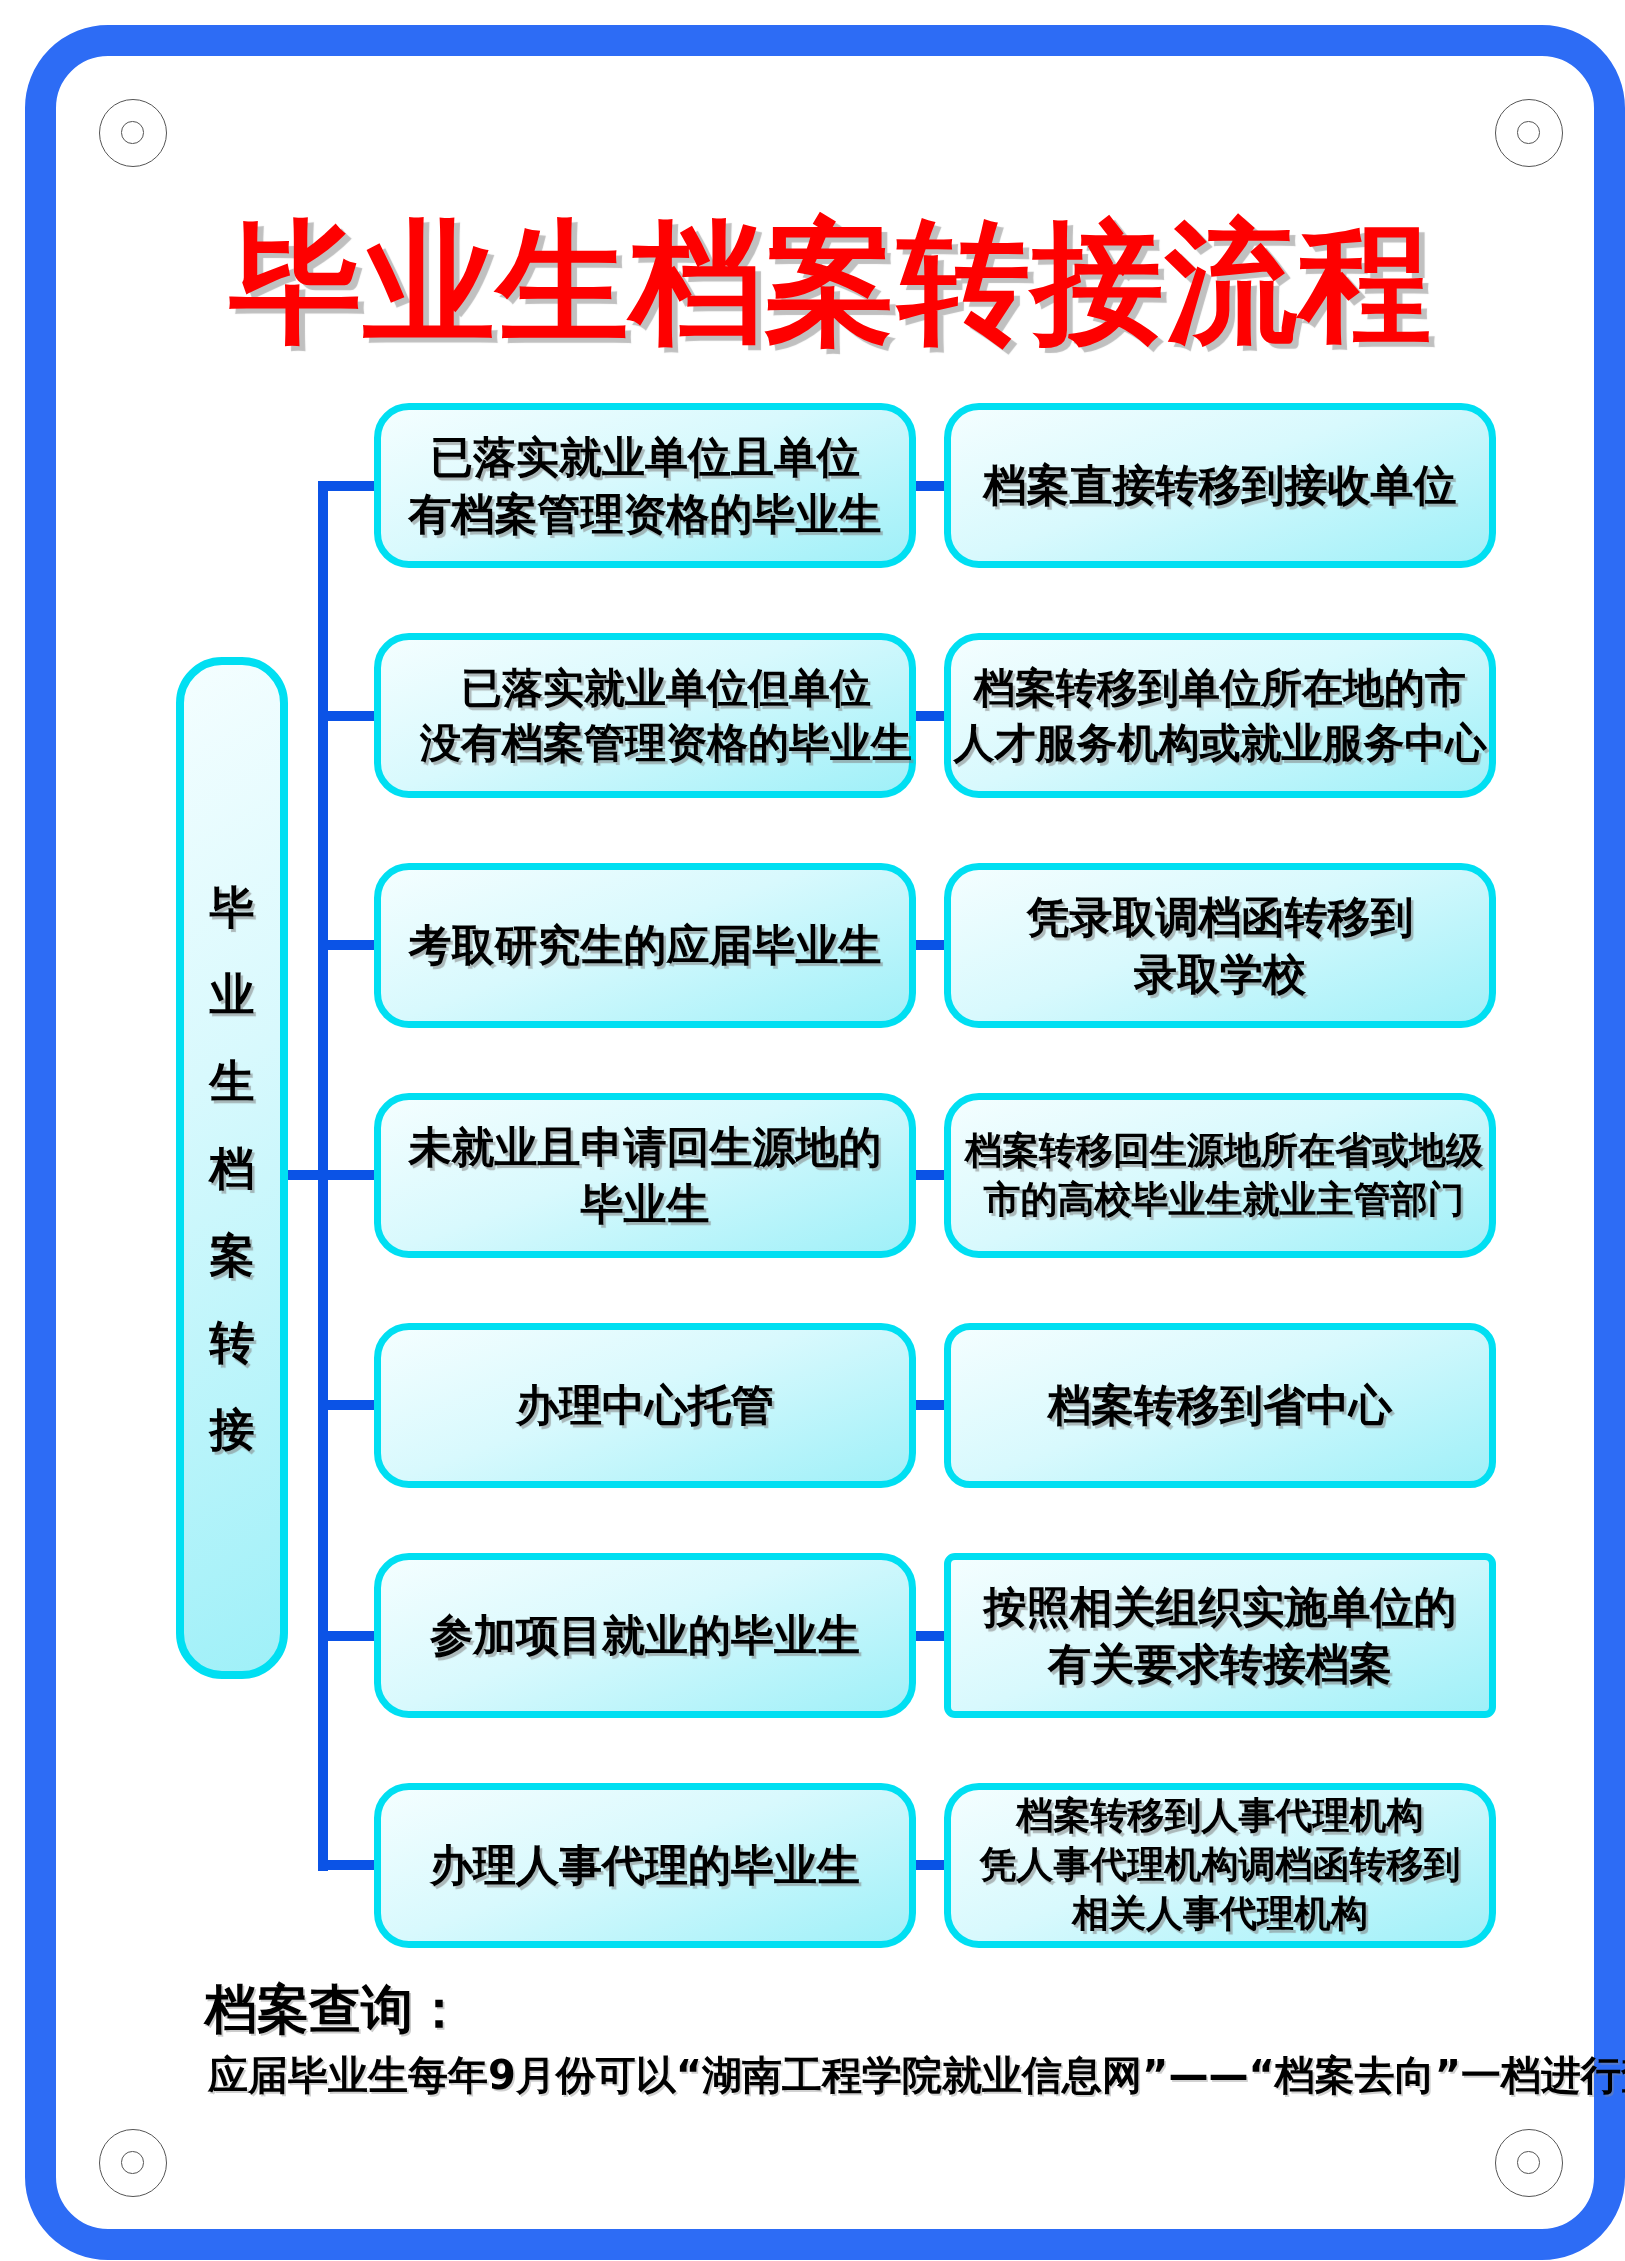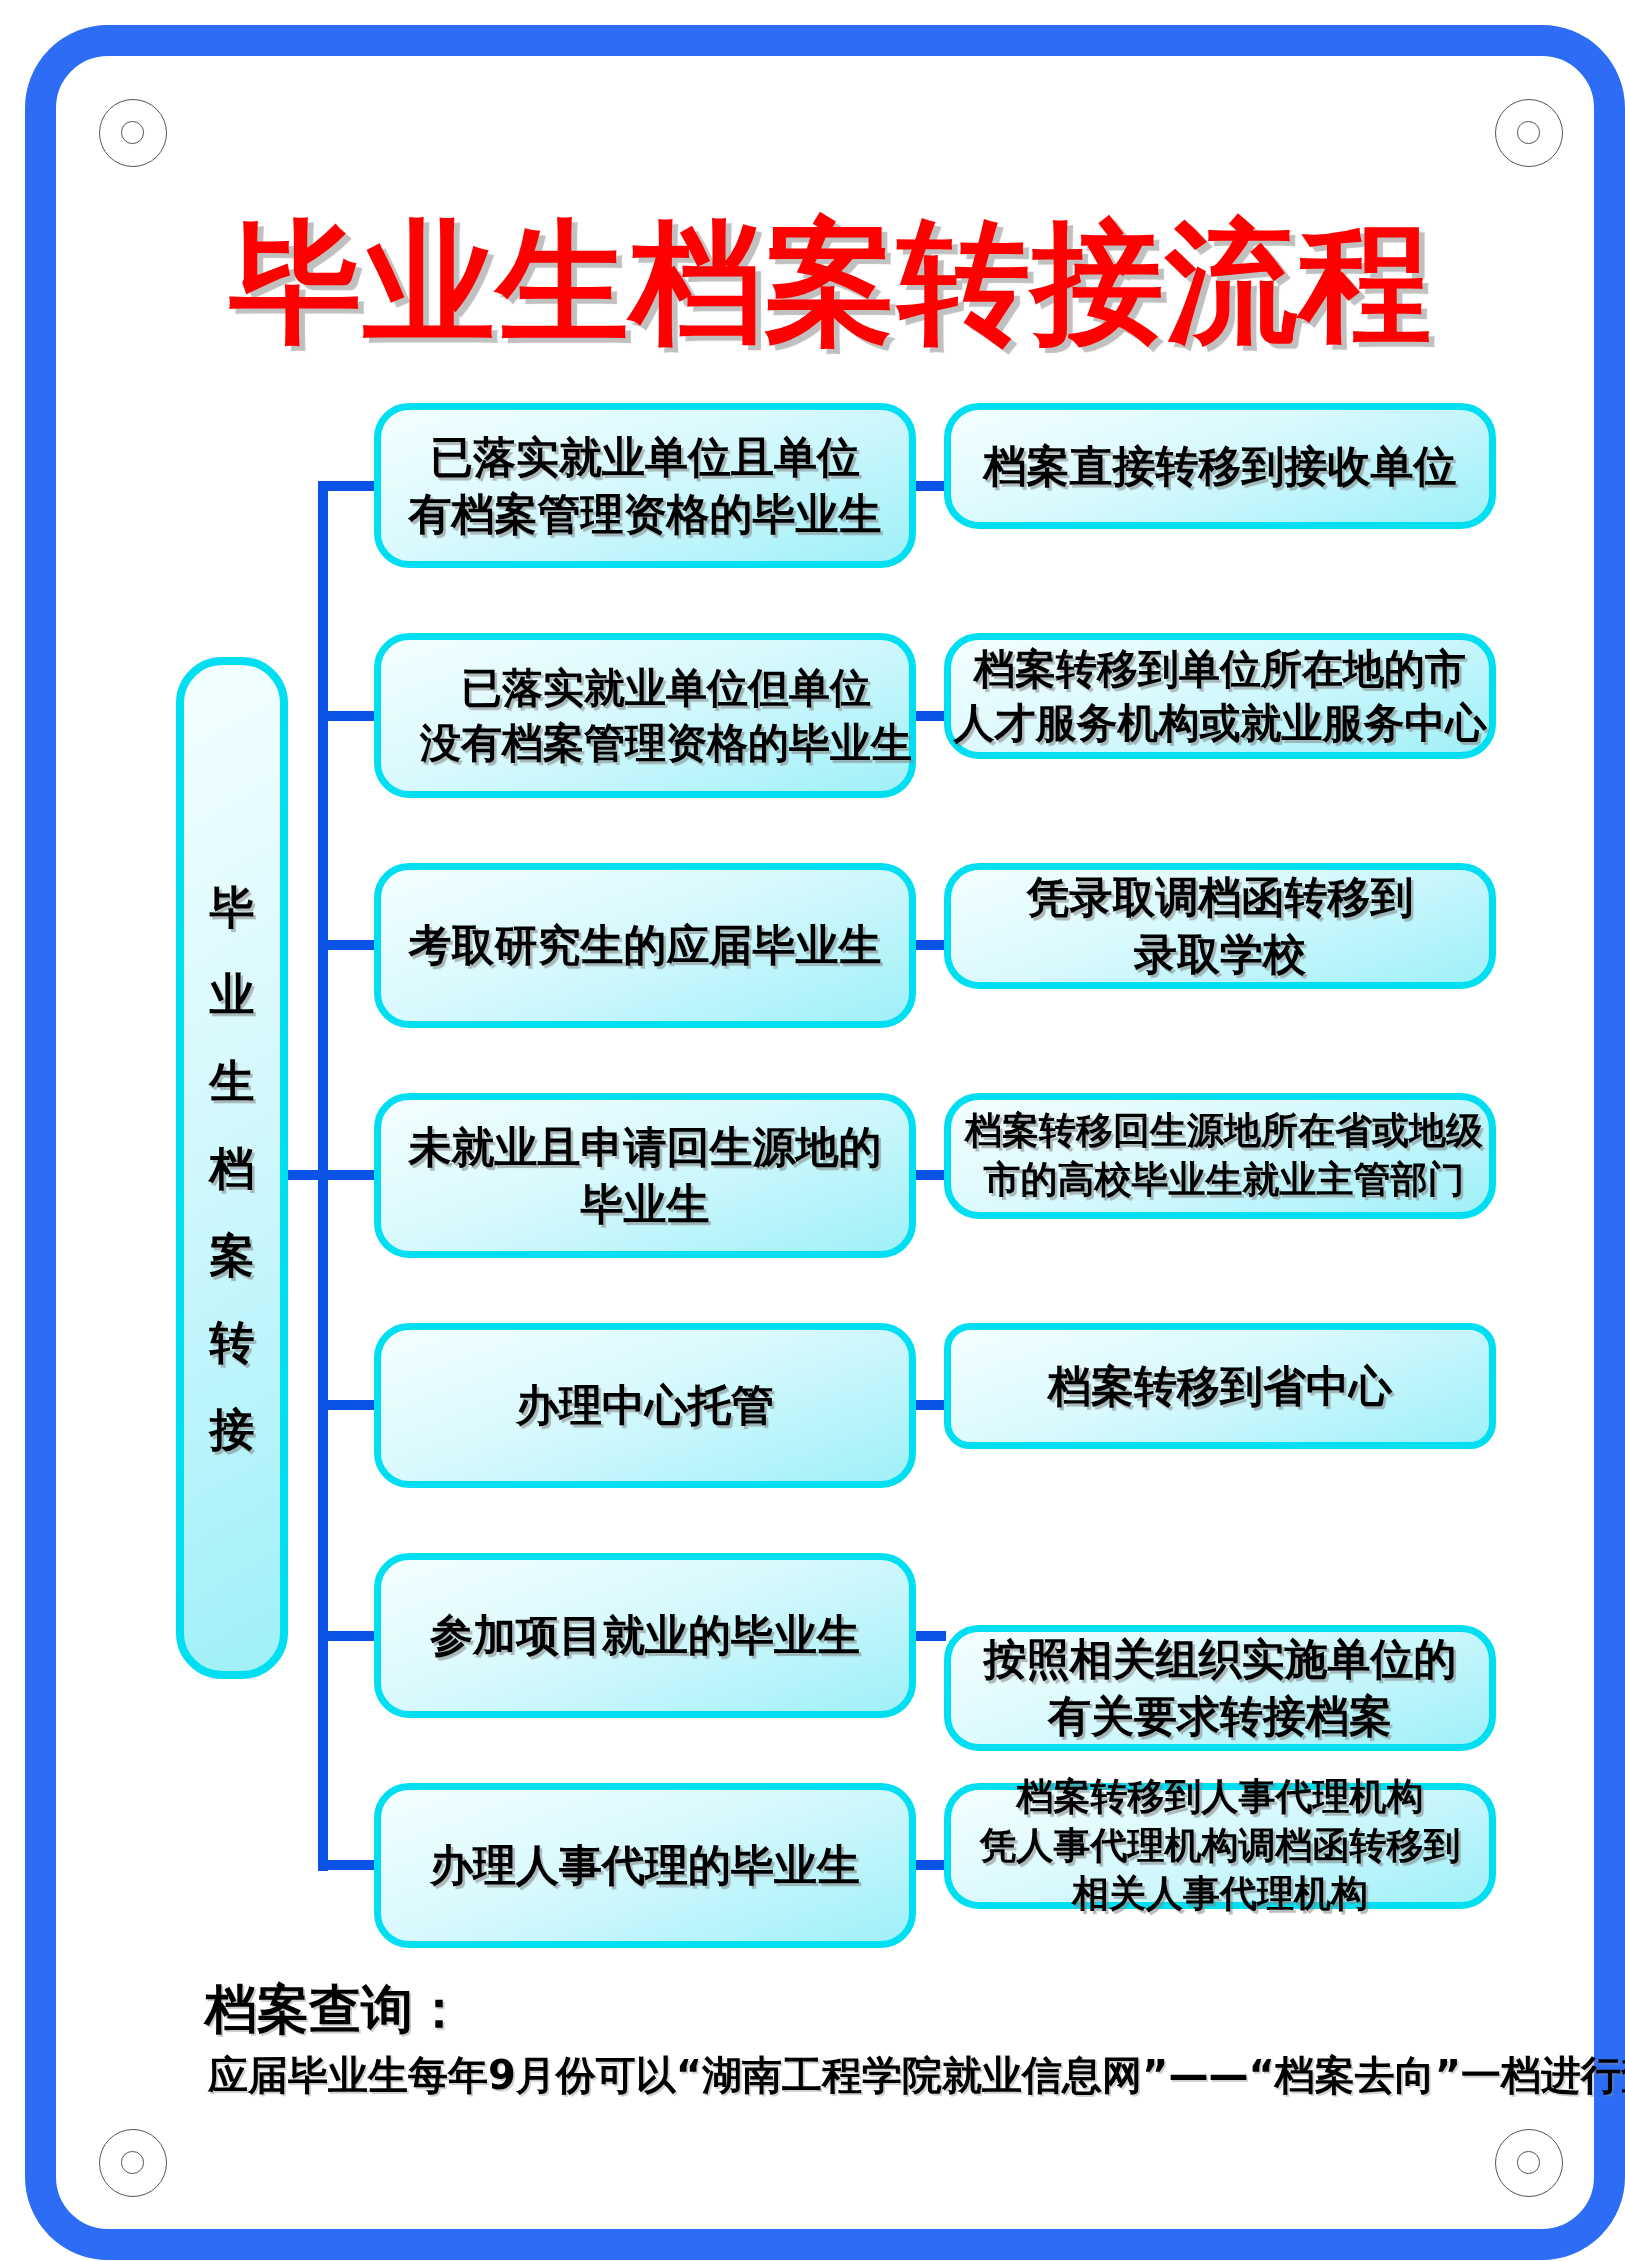--- a/index.html
+++ b/index.html
@@ -48,21 +48,21 @@
     background:linear-gradient(160deg,var(--box-top) 0%,var(--box-mid) 45%,var(--box-bottom) 100%);
     display:flex;align-items:center;justify-content:center;
     color:var(--text-color);
   }
   .flow-box .txt{
     font-weight:bold;text-align:center;white-space:pre;
     line-height:1.32;
     text-shadow:2.5px 2.5px 0.8px rgba(130,130,130,0.55);
   }
   .cat{left:356px;width:542px;height:165px;align-items:center;}
-  .res{left:926px;width:552px;height:126px;}
+  .res{left:926px;width:552px;height:165px;}
   .fs-default{font-size:43px;}
   .fs-49{font-size:41px;}
   .fs-47{font-size:41px;}
   .fs-45{font-size:37px;}
   .fs-44{font-size:37px;line-height:1.42;}
   .side-box{
     position:absolute;left:158px;top:639px;width:112px;height:1022px;
     border:8.3px solid var(--box-border);border-radius:46px;
     background:linear-gradient(150deg,var(--box-top) 0%,var(--box-mid) 40%,var(--box-bottom) 100%);
     display:flex;align-items:center;justify-content:center;
@@ -170,21 +170,21 @@
 <div class="flow-box cat" style="top:1305px;">
   <div class="txt fs-default">办理中心托管</div>
 </div>
 <div class="flow-box res" style="top:1305px;border-radius:26px;">
   <div class="txt fs-default">档案转移到省中心</div>
 </div>
 
 <div class="flow-box cat" style="top:1535px;">
   <div class="txt fs-default">参加项目就业的毕业生</div>
 </div>
-<div class="flow-box res" style="top:1607px;">
+<div class="flow-box res" style="top:1535px;border-radius:11px;">
   <div class="txt fs-default">按照相关组织实施单位的
 有关要求转接档案</div>
 </div>
 
 <div class="flow-box cat" style="top:1765px;">
   <div class="txt fs-default">办理人事代理的毕业生</div>
 </div>
 <div class="flow-box res" style="top:1765px;">
   <div class="txt fs-44">档案转移到人事代理机构
 凭人事代理机构调档函转移到

